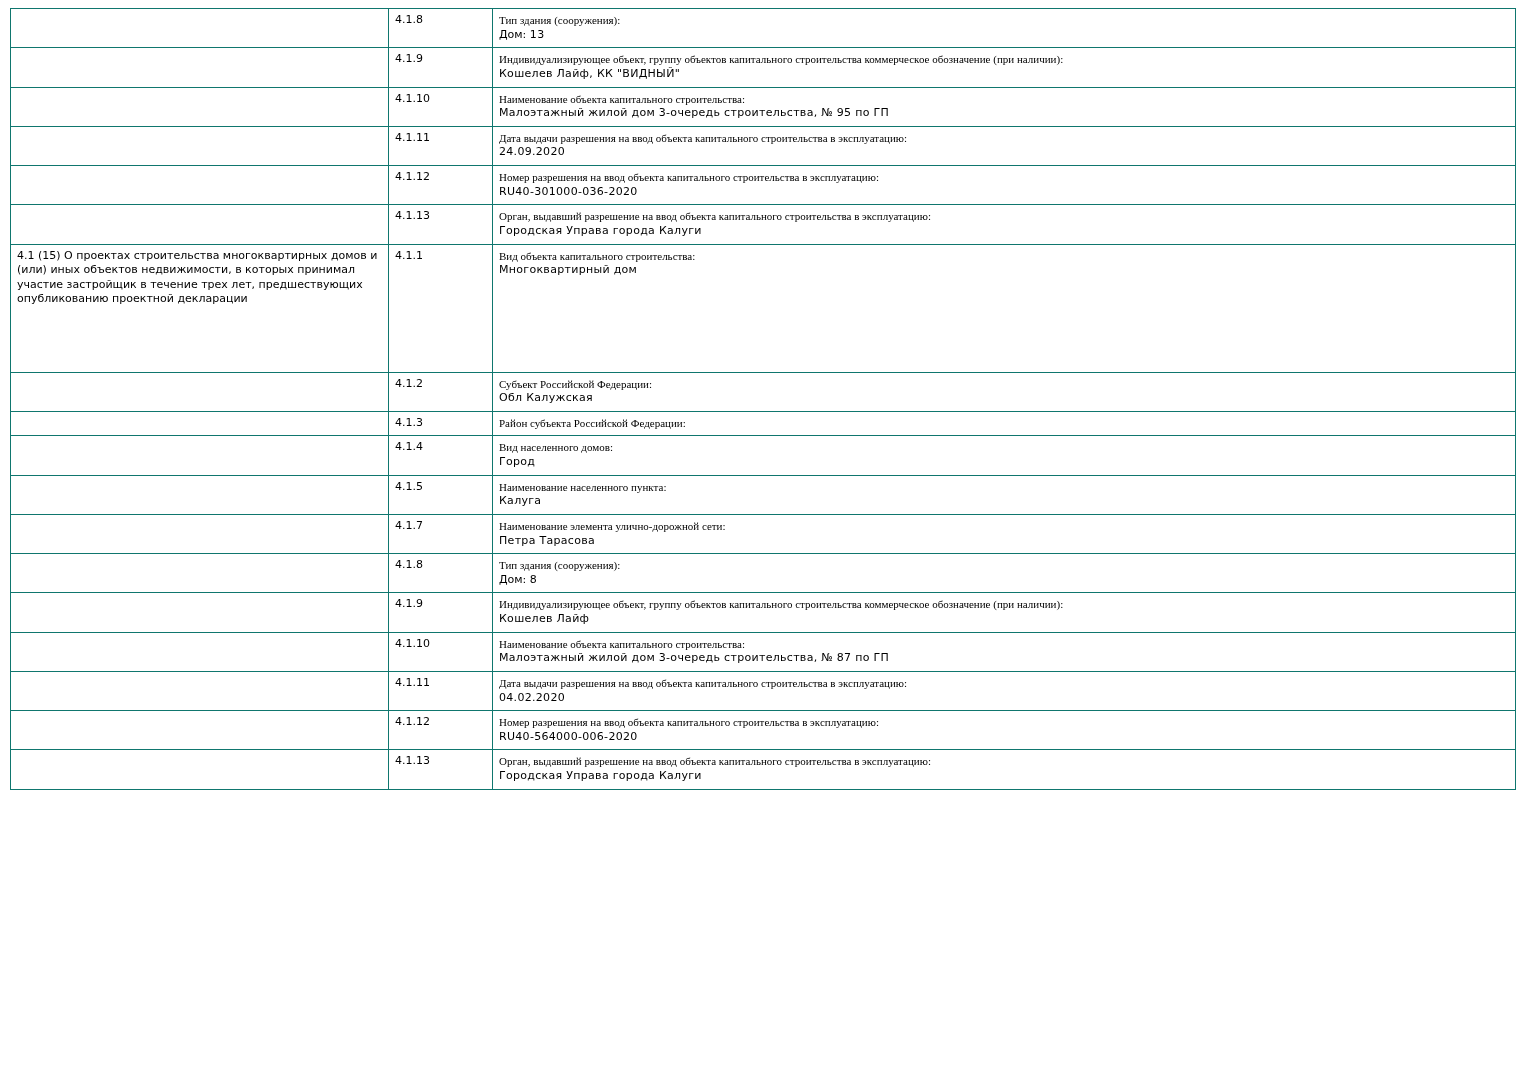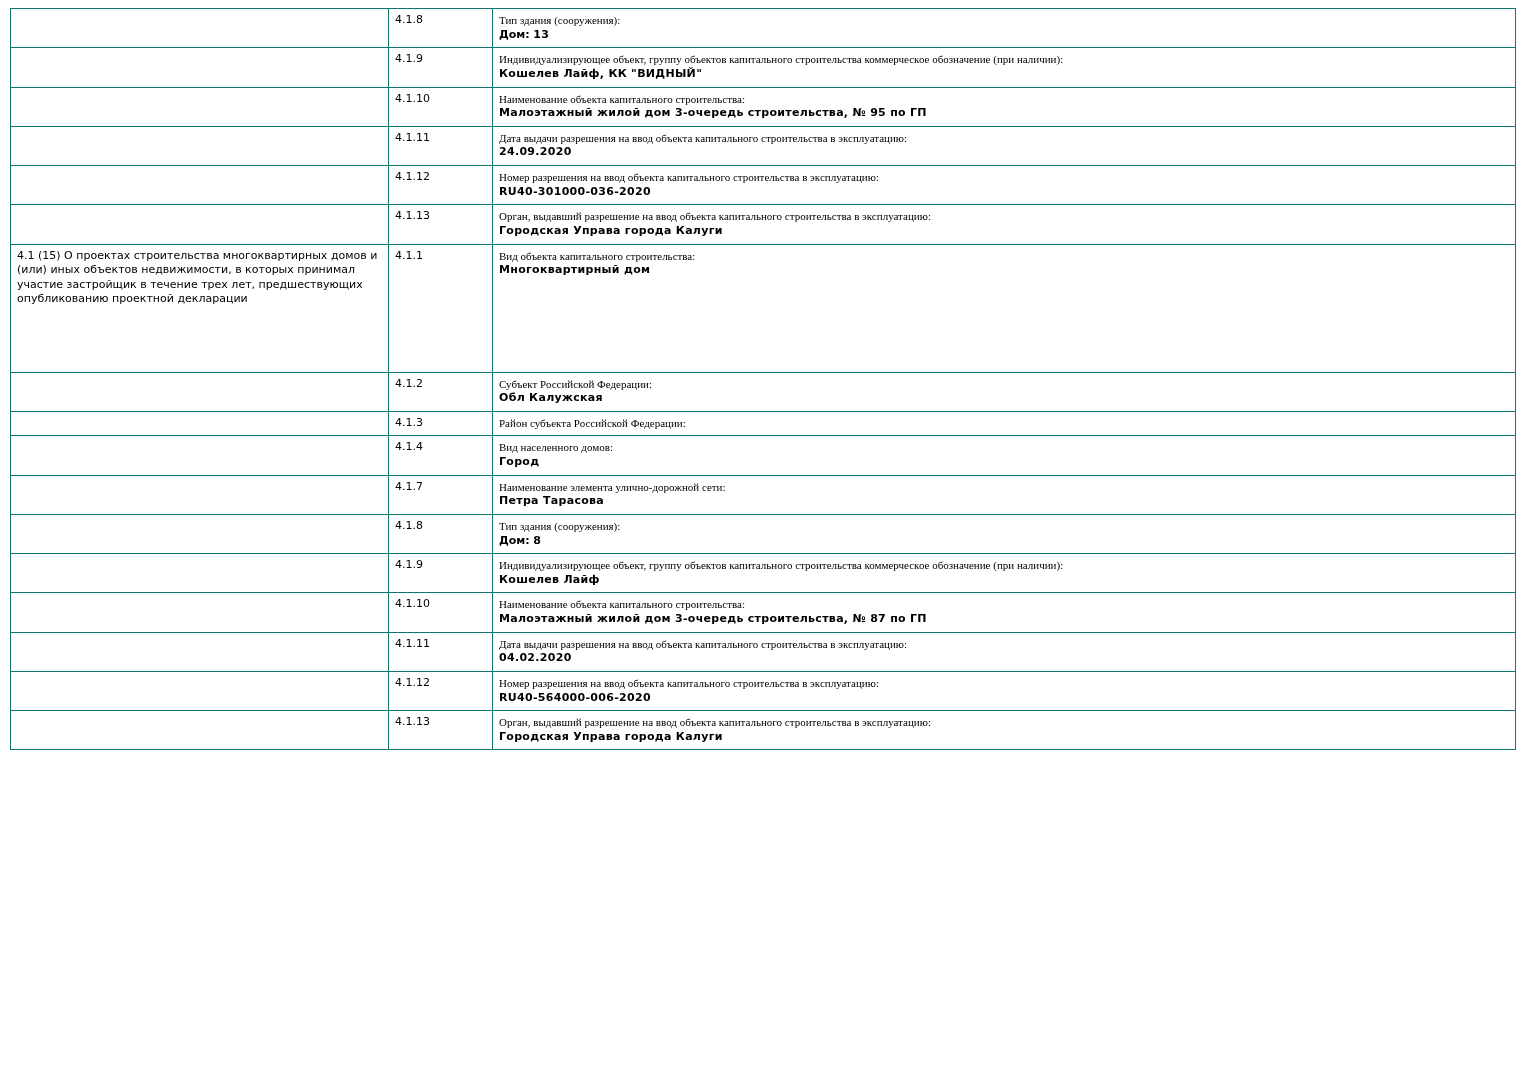--- a/index.html
+++ b/index.html
@@ -49,25 +49,25 @@
   }
   td.val {
     padding-left: 8px;
   }
   .lbl {
     font-weight: normal;
     white-space: normal;
     font-family: Liberation Serif, serif;
   }
   .vv {
-    font-weight: bold;
+    font-weight: normal;
     letter-spacing: 0.3px;
   }
   .inline-val {
-    font-weight: bold;
+    font-weight: normal;
   }
   .vmid { vertical-align: middle; }
   .empty-cell { padding: 0; }
 </style>
 </head>
 <body>
 
 <div class="page">
 
   <table class="decl">
@@ -160,20 +160,28 @@
 
       <tr>
         <td class="sec empty-cell"></td>
         <td class="num vmid">4.1.4</td>
         <td class="val">
           <div class="lbl">Вид населенного домов:</div>
           <div class="vv">Город</div>
         </td>
       </tr>
 
+      <tr>
+        <td class="sec empty-cell"></td>
+        <td class="num vmid">4.1.5</td>
+        <td class="val">
+          <div class="lbl">Наименование населенного пункта:</div>
+          <div class="vv">Калуга</div>
+        </td>
+      </tr>
 
 
       <tr>
         <td class="sec empty-cell"></td>
         <td class="num vmid">4.1.7</td>
         <td class="val">
           <div class="lbl">Наименование элемента улично-дорожной сети:</div>
           <div class="vv">Петра Тарасова</div>
         </td>
       </tr>

